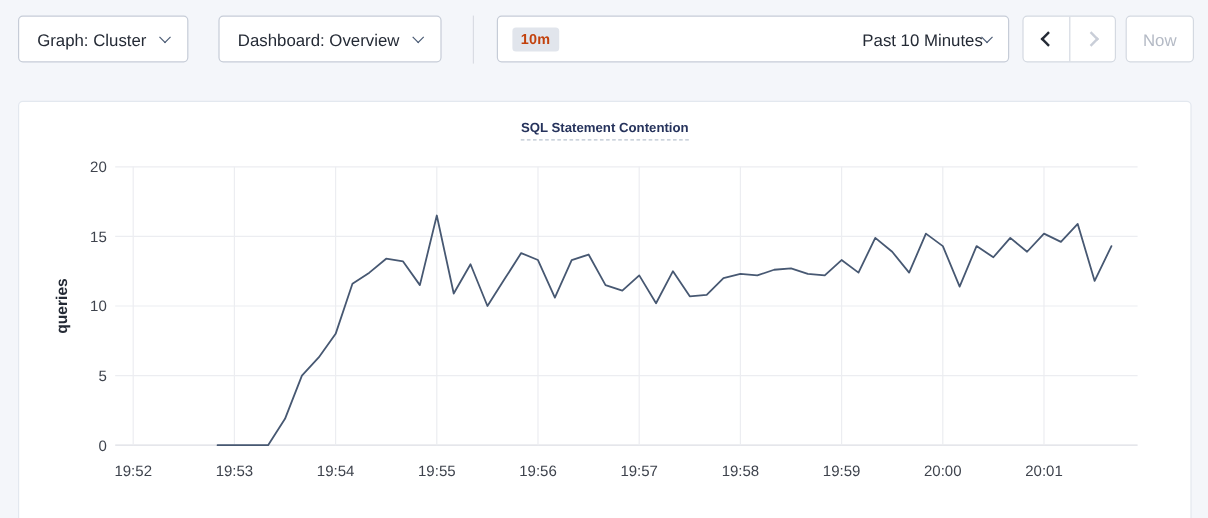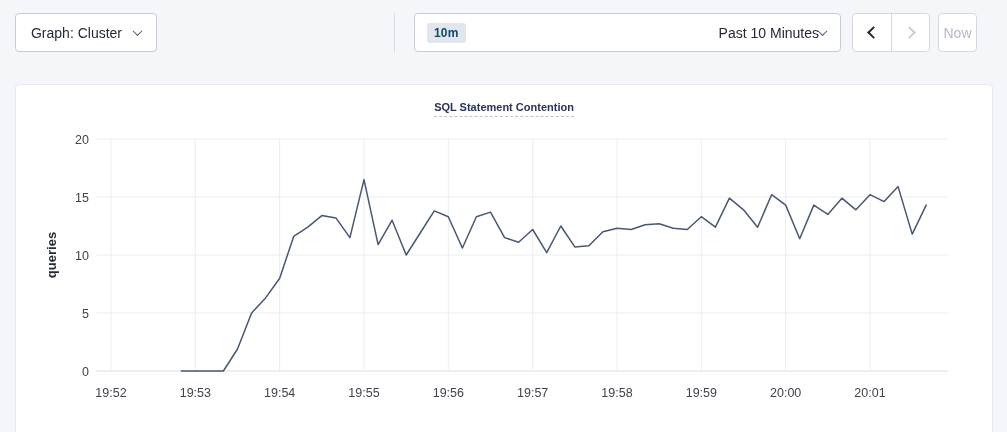--- a/index.html
+++ b/index.html
@@ -22,21 +22,21 @@
   .dropdown { justify-content:center; gap:12px; }
   #graph-dd    { left:15px;  width:142px; }
   #dash-dd     { left:182px; width:186px; }
   .vdivider {
     position:absolute; left:394px; top:13px; width:1px; height:40px;
     background:#d9dce3;
   }
   #time-sel { left:414px; width:427px; padding:0 14px 0 12px; }
   .time-badge {
     background:#e1e5ec; border-radius:3px; padding:3px 7px;
-    font-size:12px; font-weight:bold; color:#0c4a6e; letter-spacing:.2px;
+    font-size:12px; font-weight:bold; color:#c2410c; letter-spacing:.2px;
   }
   .time-label { margin-left:16px; flex:1; text-align:right; }
   .caret-down {
     width:7px; height:7px; flex:none;
     border-right:1.7px solid #475872; border-bottom:1.7px solid #475872;
     transform:rotate(45deg) translate(-1px,-1px);
   }
   .arrow-group {
     position:absolute; left:852px; top:13px; width:78px; height:39px;
     background:#fff; border:1px solid #d4d9e1; border-radius:4px;
@@ -48,21 +48,21 @@
     width:9px; height:9px;
     border-left:2.5px solid #242a35; border-bottom:2.5px solid #242a35;
     transform:rotate(45deg); margin-left:3px;
   }
   .chev-right {
     width:9px; height:9px;
     border-right:2.5px solid #c9ced8; border-bottom:2.5px solid #c9ced8;
     transform:rotate(-45deg); margin-right:3px;
   }
   #now-btn {
-    left:938px; width:39px; justify-content:center;
+    left:938px; width:57px; justify-content:center;
     color:#b4bac5; border-color:#d4d9e1; cursor:default;
   }
 
   
   .panel {
     position:absolute; left:15px; top:84px; width:978px; height:360px;
     background:#fff; border:1px solid #e3e8ef; border-radius:4px;
   }
   .title-row { position:absolute; top:12px; left:0; width:100%; text-align:center; }
   .chart-title {
@@ -74,20 +74,24 @@
 </head>
 <body>
 
 <div class="toolbar">
 
   <div class="btn dropdown" id="graph-dd">
     <span>Graph: Cluster</span>
     <span class="caret-down"></span>
   </div>
 
+  <div class="btn dropdown" id="dash-dd">
+    <span>Dashboard: Overview</span>
+    <span class="caret-down"></span>
+  </div>
 
   <div class="vdivider"></div>
 
   <div class="btn" id="time-sel">
     <span class="time-badge">10m</span>
     <span class="time-label">Past 10 Minutes</span>
     <span class="caret-down"></span>
   </div>
 
   <div class="arrow-group">

